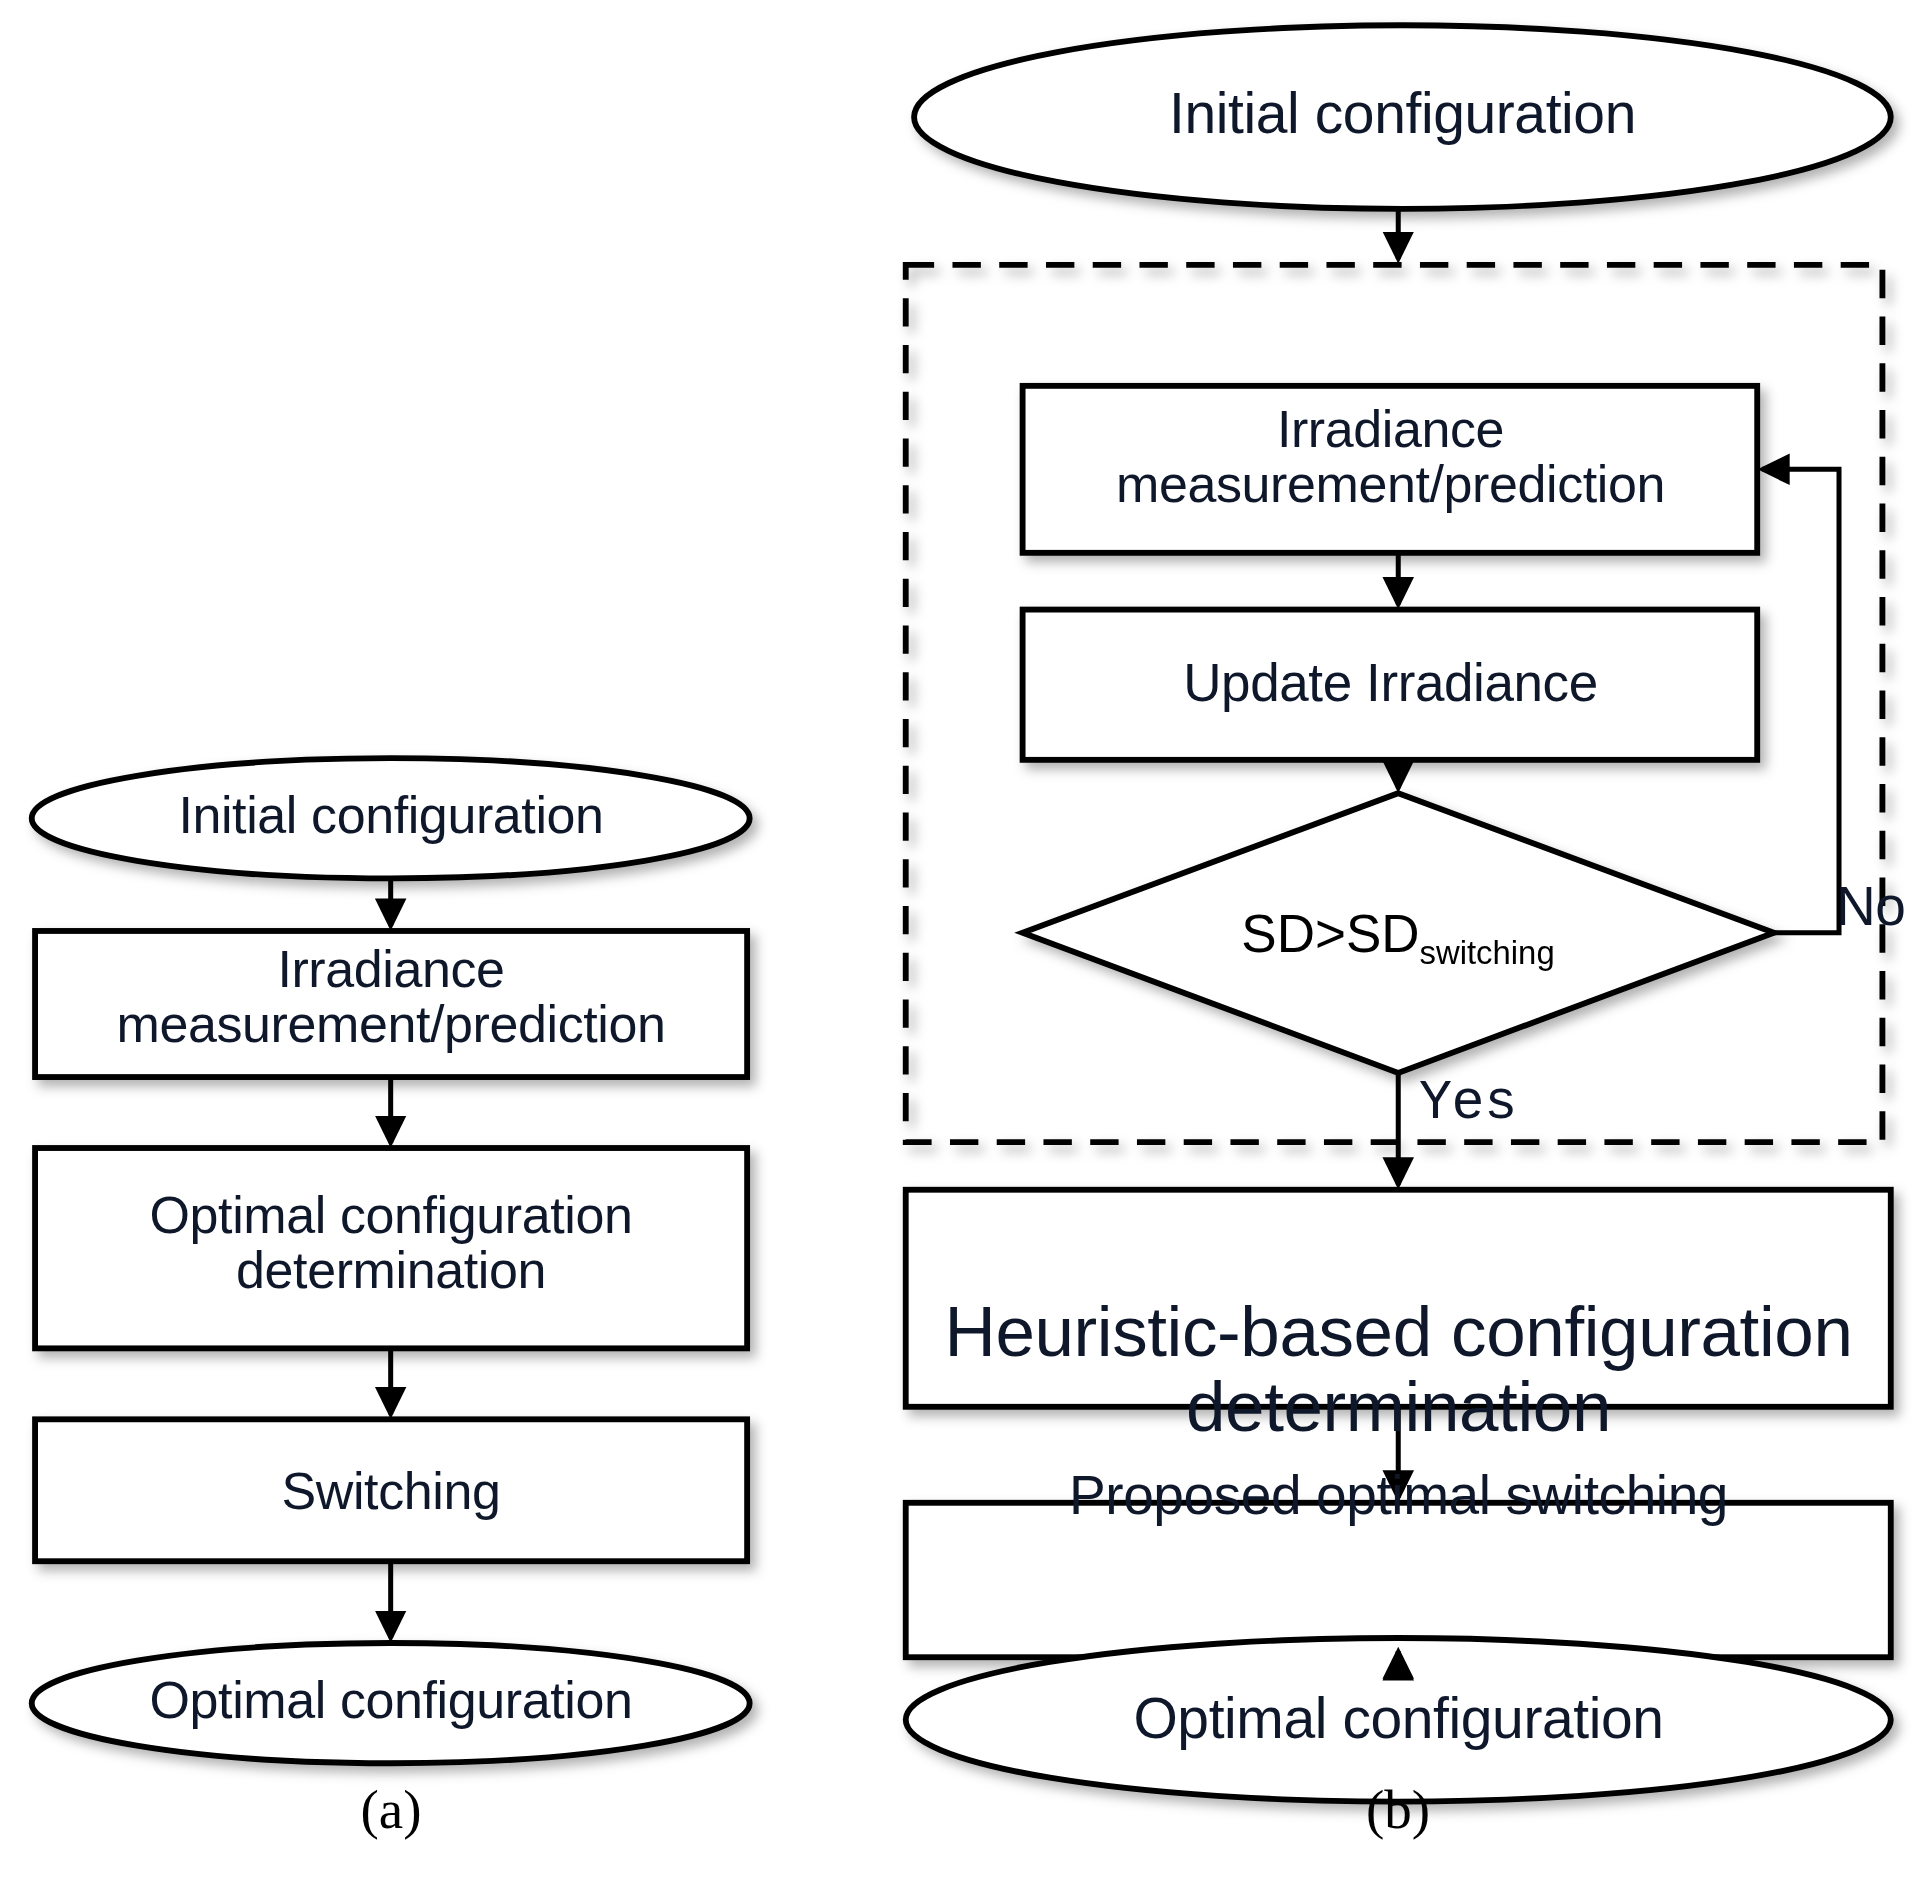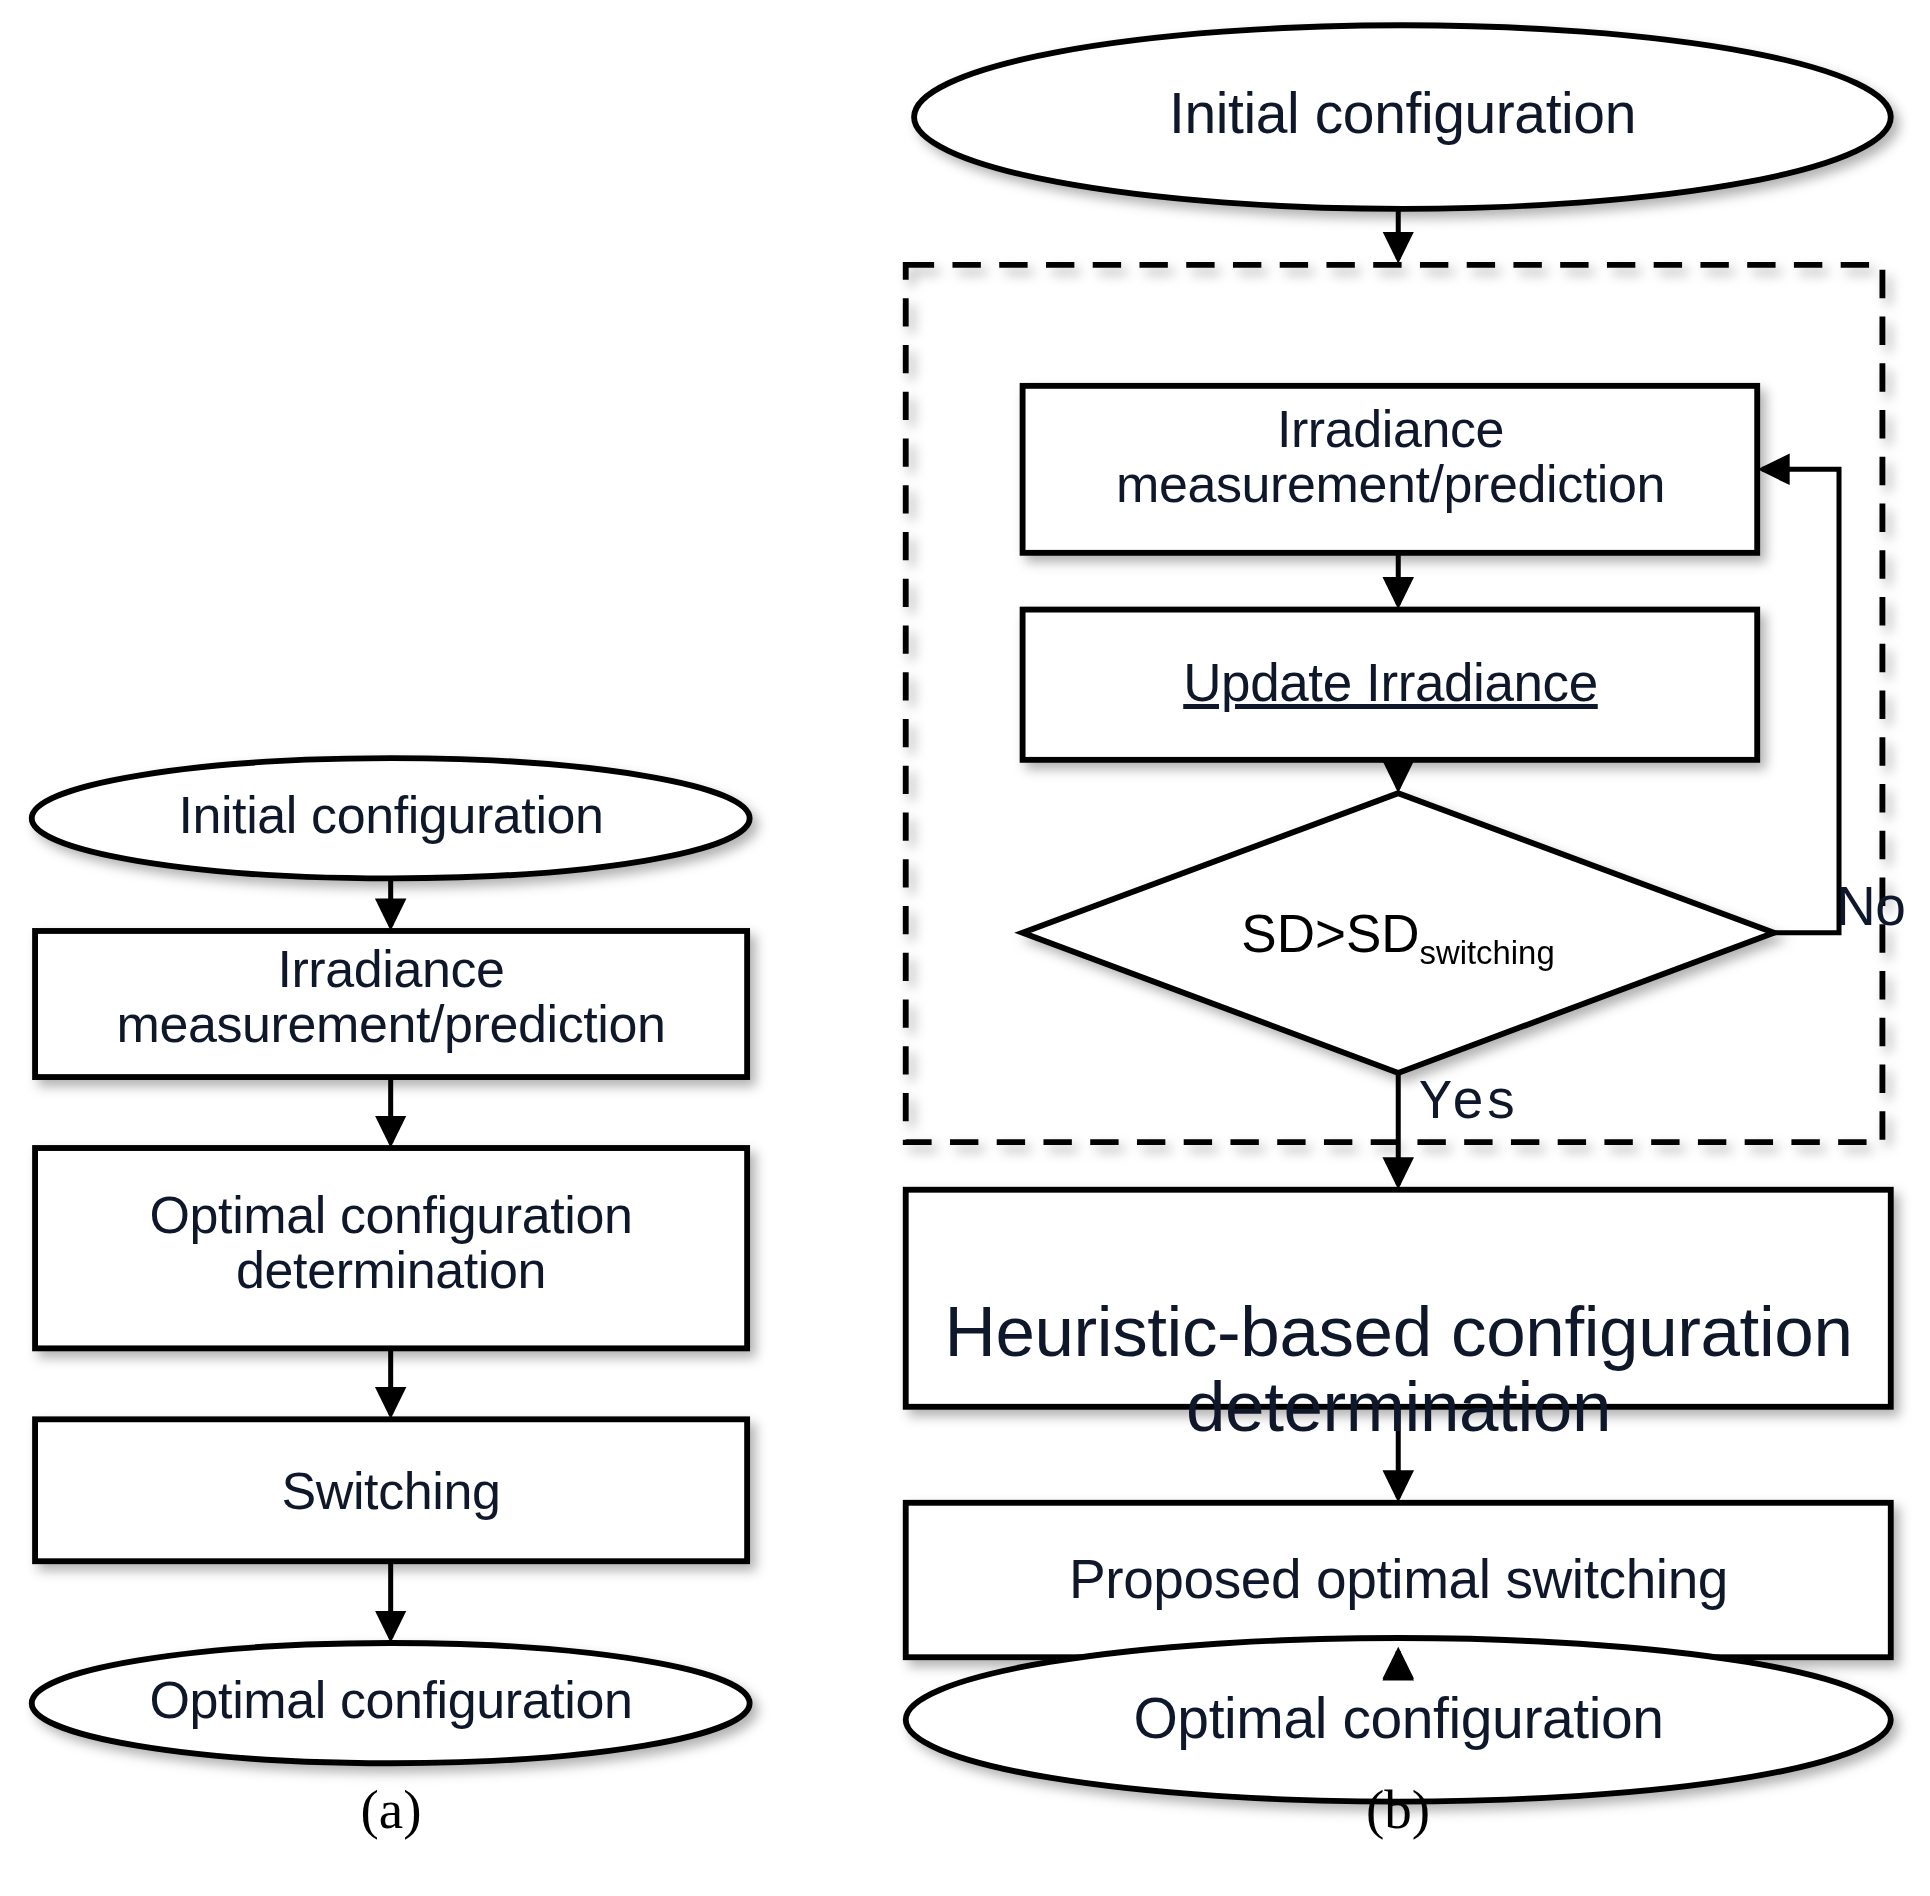--- a/index.html
+++ b/index.html
@@ -88,34 +88,34 @@
   <div class="lbl" style="left:35px;top:1673px;width:712px;font-size:52px;">Optimal configuration</div>
 
   <div class="cap" style="left:224px;top:1778px;width:334px;font-size:55px;">(a)</div>
 
   <div class="lbl" style="left:914px;top:83px;width:977px;font-size:57px;">Initial configuration</div>
 
 
   <div class="lbl" style="left:1023px;top:402px;width:735px;font-size:52px;">Irradiance
 measurement/prediction</div>
 
-  <div class="lbl" style="left:1023px;top:655px;width:735px;font-size:53px;text-decoration:underline;">Update Irradiance</div>
+  <div class="lbl" style="left:1023px;top:655px;width:735px;font-size:53px;">Update Irradiance</div>
 
   <div style="position:absolute;left:1064px;top:903px;width:668px;text-align:center;
               font-size:53px;color:#000;">
     <span>SD&gt;SD</span><sub style="font-size:0.62em;">switching</sub>
   </div>
 
   <div class="lbl" style="left:1836px;top:877px;width:100px;font-size:55px;text-align:left;">No</div>
 
   <div class="lbl" style="left:1419px;top:1075px;width:150px;font-size:55px;text-align:left;font-family:Liberation Mono, monospace;">Yes</div>
 
   <div class="lbl" style="left:906px;top:1294px;width:985px;font-size:71px;">Heuristic-based configuration
 determination</div>
 
-  <div class="lbl" style="left:906px;top:1550px;width:985px;font-size:55px;">Proposed optimal switching</div>
+  <div class="lbl" style="left:906px;top:1466px;width:985px;font-size:55px;">Proposed optimal switching</div>
 
   <div class="lbl" style="left:906px;top:1688px;width:985px;font-size:57px;">Optimal configuration</div>
 
   <div class="cap" style="left:1231px;top:1778px;width:334px;font-size:55px;">(b)</div>
 
 </div>
 
 
 </body></html>

